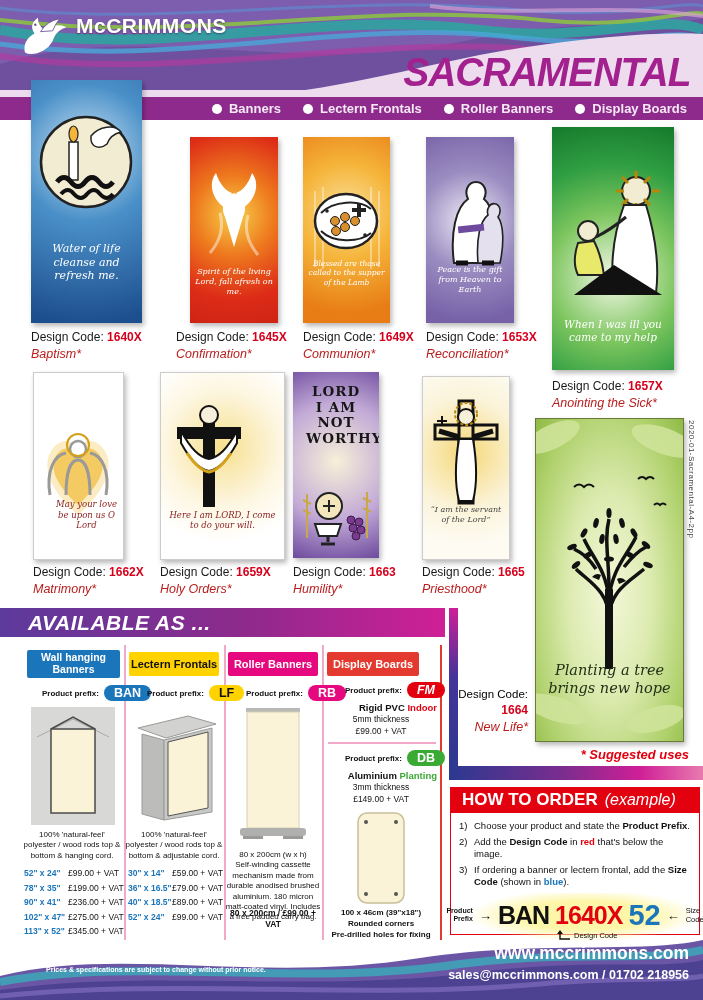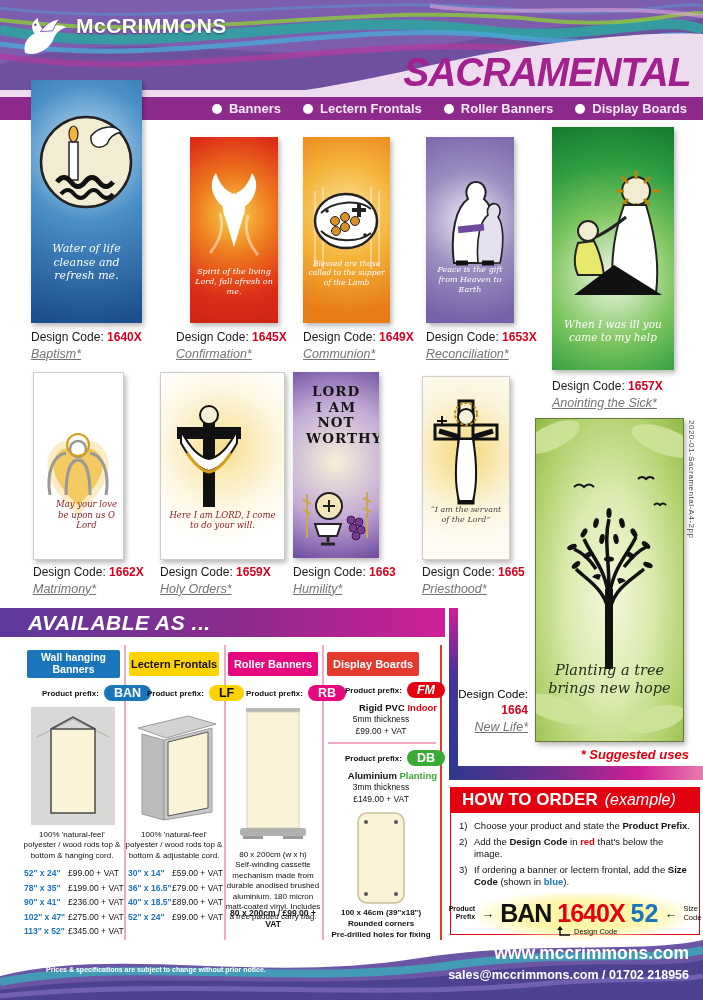--- a/index.html
+++ b/index.html
@@ -17,21 +17,21 @@
            display:flex;align-items:center;justify-content:flex-end;gap:22px;padding-right:16px;box-sizing:border-box;}
   .cat-item{display:flex;align-items:center;gap:7px;color:#f6e9f6;font-weight:bold;font-size:13px;}
   .cat-dot{width:10px;height:10px;border-radius:50%;background:#fff;}
 
   
   .banner{position:absolute;box-shadow:2px 3px 5px rgba(0,0,0,.28);overflow:hidden;}
   .bq{position:absolute;left:3px;right:3px;text-align:center;font-family:"DejaVu Serif",serif;
       font-style:italic;color:#fff;line-height:1.25;}
   .plabel{position:absolute;width:150px;font-size:12px;color:#1a1a1a;line-height:1.3;}
   .pl-code{color:#d6001c;font-weight:bold;}
-  .pl-name{color:#737373;font-style:italic;font-size:12.5px;text-decoration:underline;}
+  .pl-name{color:#b91c1c;font-style:italic;font-size:12.5px;}
   .hum-display{position:absolute;top:12px;left:0;right:0;text-align:center;font-weight:bold;
       font-size:13.5px;line-height:1.15;color:#161616;letter-spacing:1px;font-family:"DejaVu Serif",serif;}
   .side-code{position:absolute;left:687px;top:420px;height:330px;writing-mode:vertical-rl;
       font-size:8px;color:#444;letter-spacing:.5px;}
   .nl-label{position:absolute;left:430px;top:686px;width:98px;text-align:right;font-size:11.5px;line-height:1.4;}
   .sugg{position:absolute;right:14px;top:747px;color:#e3000f;font-style:italic;font-weight:bold;font-size:13px;}
 
   
   .avail-bar{position:absolute;left:0;top:608px;width:445px;height:29px;
       background:linear-gradient(90deg,#5c3a9c,#8e2a8c 55%,#cf1f96);display:flex;align-items:center;}
@@ -63,21 +63,21 @@
   .order-box{position:absolute;left:450px;top:813px;width:250px;height:122px;border:1px solid #e3000f;
       border-top:none;box-sizing:border-box;background:#fff;padding:7px 8px 0 8px;}
   .step{display:flex;font-size:9.5px;line-height:1.32;margin-bottom:3px;color:#111;}
   .step .n{width:15px;flex:none;}
   .ex{position:relative;margin-top:4px;height:56px;
       background:radial-gradient(ellipse 115px 26px at 54% 40%,#fdf6a8 55%,rgba(253,246,168,0) 100%);}
   .ex-row{display:flex;align-items:center;justify-content:center;gap:6px;padding-top:6px;}
   .pp-lbl{font-size:7px;font-weight:bold;text-align:right;line-height:1.1;color:#111;}
   .ex-ban{font-size:25px;font-weight:bold;color:#111;letter-spacing:-1px;}
   .ex-code{font-size:25px;font-weight:bold;color:#e3000f;letter-spacing:-1px;}
-  .ex-size{font-size:25px;font-weight:bold;color:#1b75bb;text-align:center;}
+  .ex-size{font-size:29px;font-weight:bold;color:#1b75bb;text-align:center;}
   .ex-arrow{font-size:13px;color:#111;font-weight:bold;}
   .sz-lbl,.dc-lbl{font-size:7.5px;color:#111;}
   .dc-row{display:flex;align-items:center;gap:3px;margin-left:96px;margin-top:-2px;}
 
   
   .ftr{position:absolute;left:0;top:930px;width:703px;height:70px;}
   .ftr-note{position:absolute;left:46px;top:966px;width:260px;color:#fff;font-size:7px;font-weight:bold;z-index:5;}
   .ftr-web{position:absolute;right:14px;top:943px;color:#fff;font-weight:bold;font-size:17.5px;z-index:5;}
   .ftr-mail{position:absolute;right:14px;top:968px;color:#fff;font-weight:bold;font-size:12.5px;z-index:5;}
 </style>

